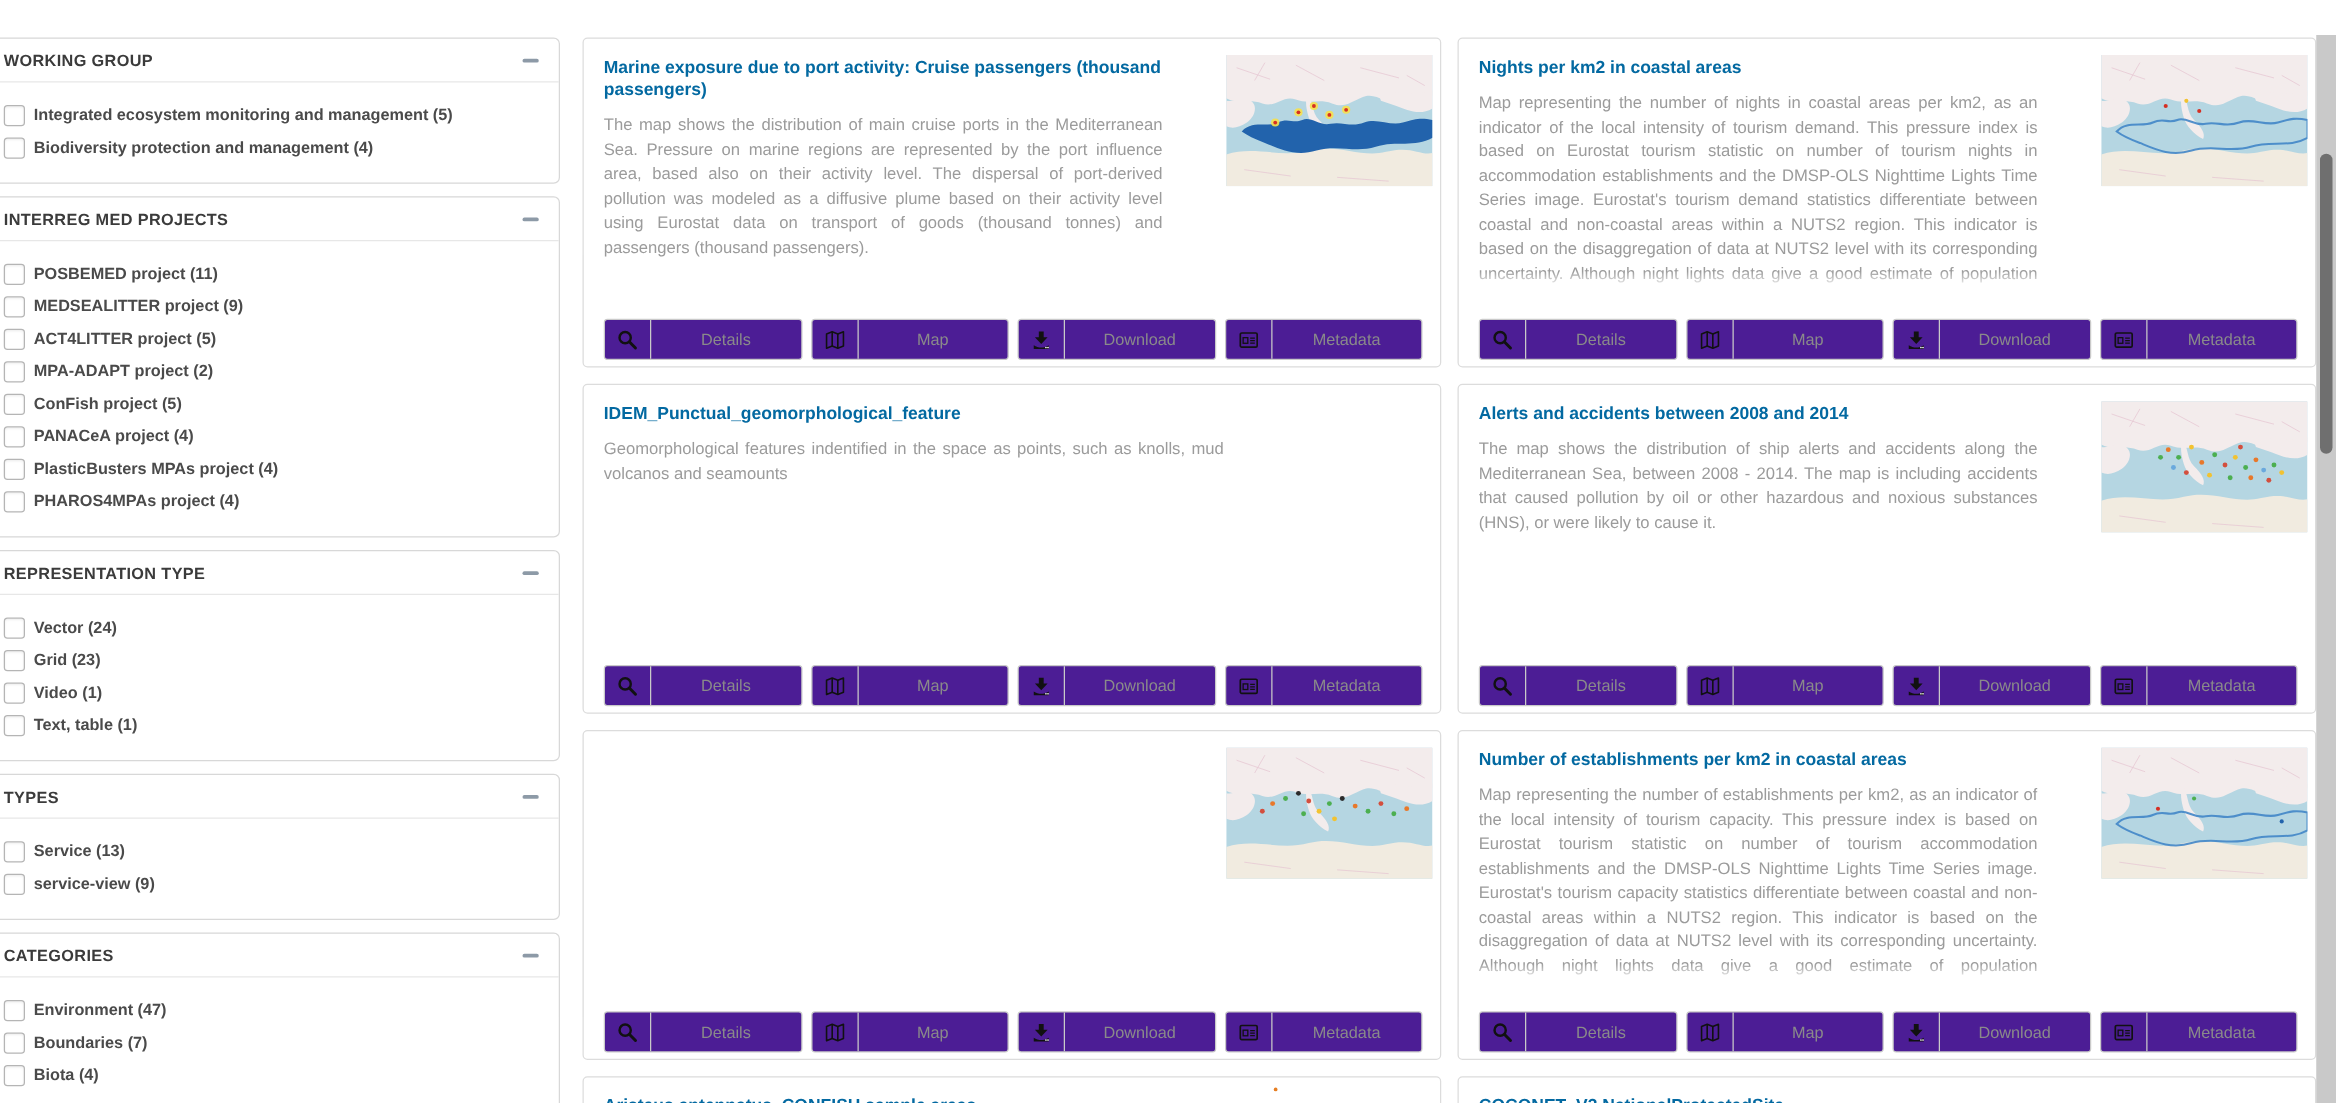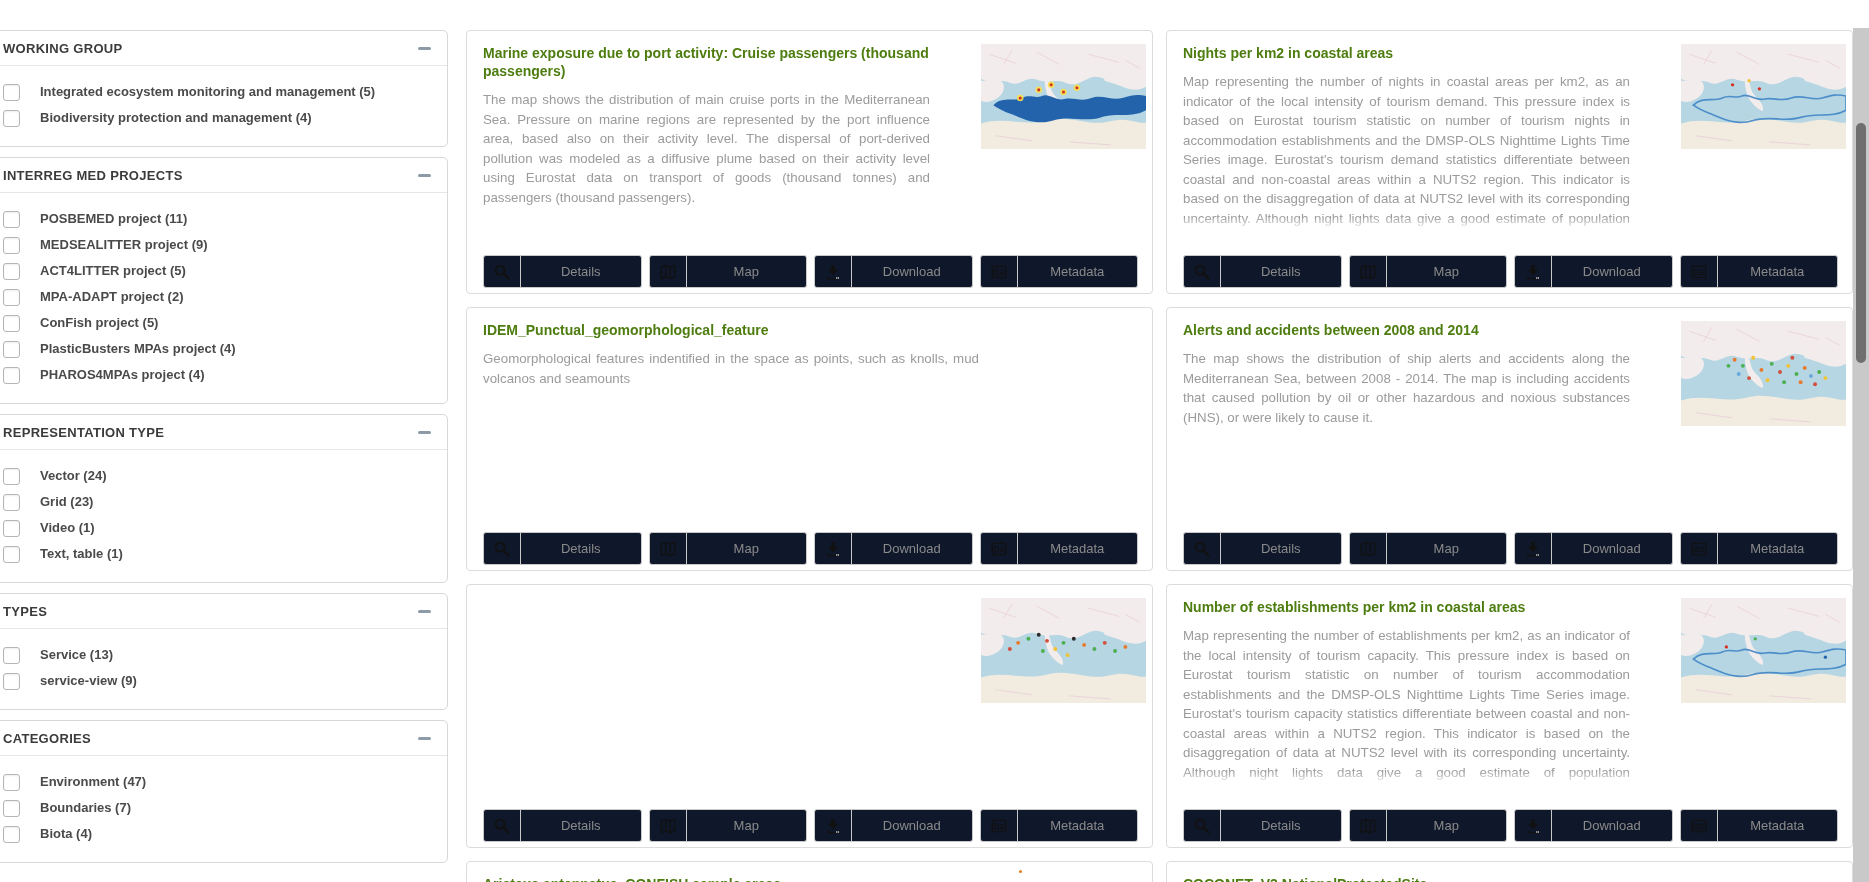--- a/index.html
+++ b/index.html
@@ -7,43 +7,43 @@
   .app{position:relative;width:1869px;height:882px;overflow:hidden;background:#fff;margin-top:28px;}
 
   
   .sidebar{position:absolute;left:-10px;top:2px;width:458px;}
   .f-section{border:1px solid #d8d8d8;border-radius:5px;background:#fff;margin-bottom:10px;}
   .f-head{display:flex;align-items:center;justify-content:space-between;
           padding:10px 16px 9px 12px;border-bottom:1px solid #e7e7e7;}
   .f-title{font-size:13px;font-weight:700;color:#3b3b3b;letter-spacing:.3px;}
   .minus{display:inline-block;width:13px;height:3px;border-radius:2px;background:#8d9aa7;cursor:pointer;}
   .f-body{padding:13px 10px 15px 12px;}
-  .f-item{display:flex;align-items:center;gap:20px;padding:4.5px 0;cursor:pointer;}
+  .f-item{display:flex;align-items:center;gap:7px;padding:4.5px 0;cursor:pointer;}
   .cb{flex:0 0 auto;width:15px;height:15px;border:1px solid #b5b5b5;border-radius:3px;background:#fff;
       box-shadow:inset 0 1px 2px rgba(0,0,0,.07);}
   .f-label{font-size:13px;font-weight:700;color:#4a4a4a;line-height:16px;}
 
   
   .content{position:absolute;left:466px;top:2px;width:1387px;
            display:grid;grid-template-columns:687px 687px;grid-auto-rows:264px;gap:13px;}
   .card{position:relative;border:1px solid #dcdcdc;border-radius:4px;background:#fff;
         display:flex;flex-direction:column;overflow:hidden;}
   .card-main{display:flex;flex:1;padding:13px 5px 0 16px;min-height:0;}
   .card-text{width:447px;}
   .card-text.wide{width:496px;}
-  .card-title{margin:0 0 10px 0;font-size:14px;font-weight:700;color:#4d7c0f;line-height:1.3;cursor:pointer;}
+  .card-title{margin:0 0 10px 0;font-size:14px;font-weight:700;color:#0369a1;line-height:1.3;cursor:pointer;}
   .desc-wrap{position:relative;max-height:160px;overflow:hidden;}
   .desc{margin:0;font-size:13.3px;line-height:19.5px;color:#9b9b9b;text-align:justify;}
   .fade::after{content:"";position:absolute;left:0;right:0;bottom:0;height:15px;
                background:linear-gradient(rgba(255,255,255,0),#fff 90%);}
   .thumb{margin-left:auto;margin-right:1px;width:165px;height:105px;flex:0 0 auto;cursor:pointer;}
   .thumb svg{width:100%;height:100%;display:block;}
 
   .actions{display:flex;gap:7px;padding:0 14px 5px 16px;margin-top:auto;}
-  .act{flex:1;display:flex;align-items:stretch;height:33px;background:#0f172a;border:1px solid #c9c9c9;
+  .act{flex:1;display:flex;align-items:stretch;height:33px;background:#4c1d95;border:1px solid #c9c9c9;
        border-radius:3px;padding:0;cursor:pointer;font-family:inherit;}
   .act-ic{flex:0 0 36px;display:flex;align-items:center;justify-content:center;border-right:1px solid #c9c9c9;}
   .act-ic svg{width:18px;height:18px;}
   .act-label{flex:1;display:flex;align-items:center;justify-content:center;font-size:13px;color:#8a8a8a;}
 
   
   .speck{position:absolute;width:3px;height:3px;border-radius:50%;background:#e67e22;}
 
   
   .scrollbar{position:absolute;right:0;top:0;width:16px;height:882px;background:#c9c9c9;}
@@ -131,20 +131,24 @@
             <span class="cb"></span>
             <span class="f-label">ACT4LITTER project (5)</span>
           </div>
         <div class="f-item">
             <span class="cb"></span>
             <span class="f-label">MPA-ADAPT project (2)</span>
           </div>
         <div class="f-item">
             <span class="cb"></span>
             <span class="f-label">ConFish project (5)</span>
+          </div>
+        <div class="f-item">
+            <span class="cb"></span>
+            <span class="f-label">PANACeA project (4)</span>
           </div>
         <div class="f-item">
             <span class="cb"></span>
             <span class="f-label">PlasticBusters MPAs project (4)</span>
           </div>
         <div class="f-item">
             <span class="cb"></span>
             <span class="f-label">PHAROS4MPAs project (4)</span>
           </div>
       </div>

